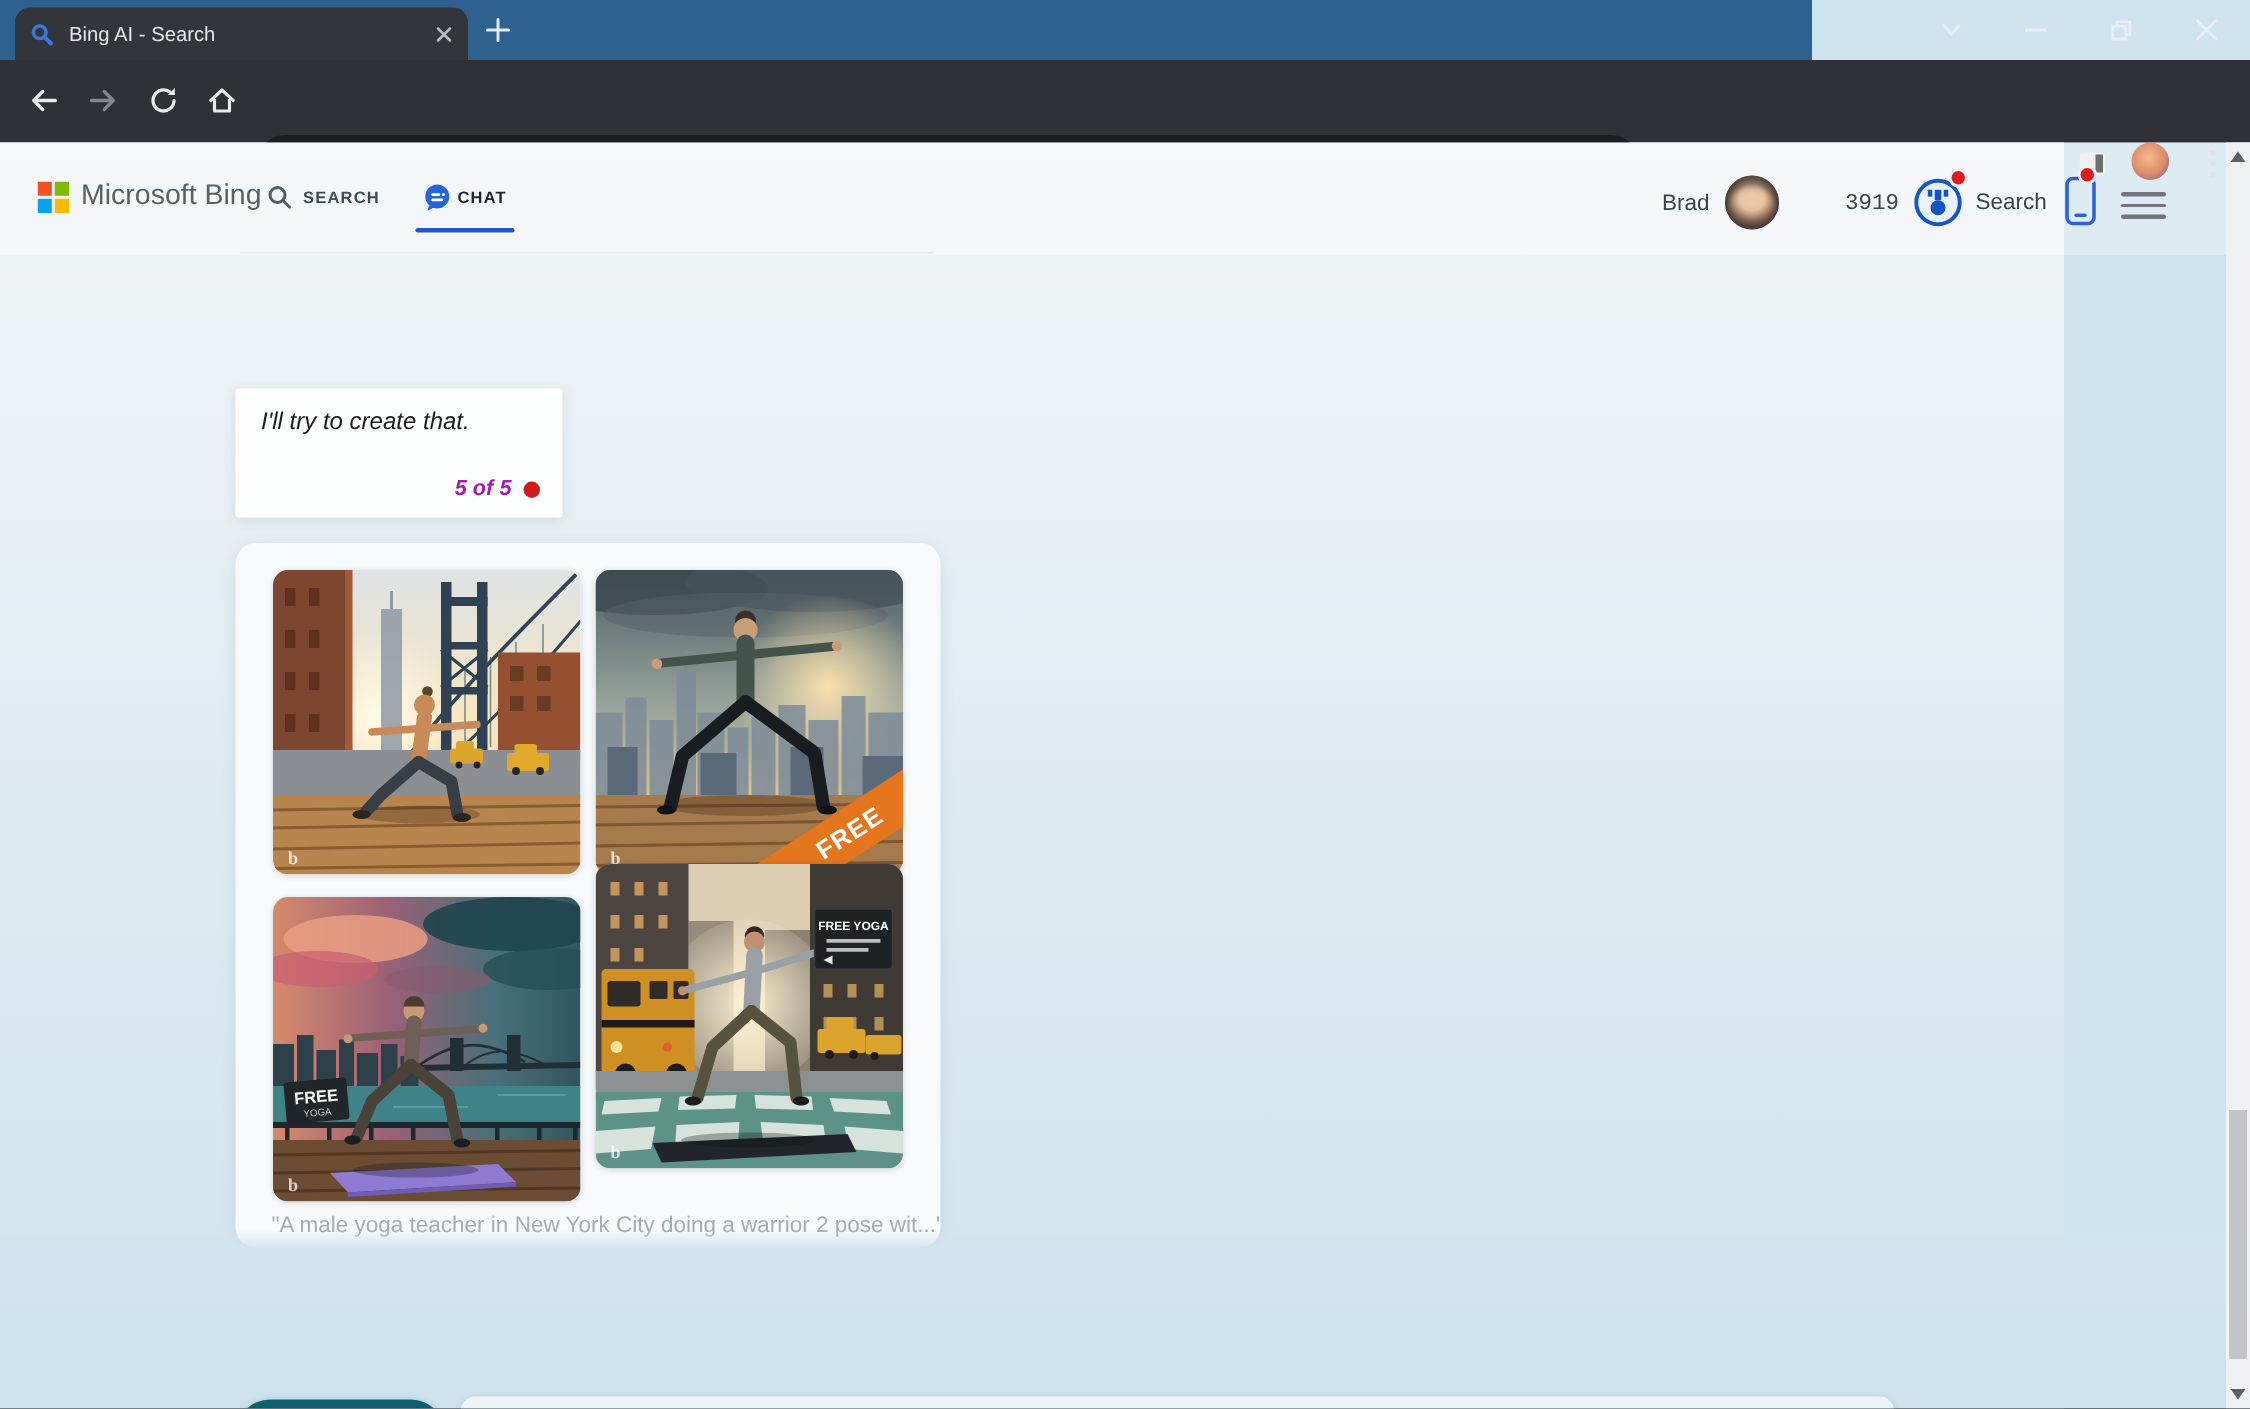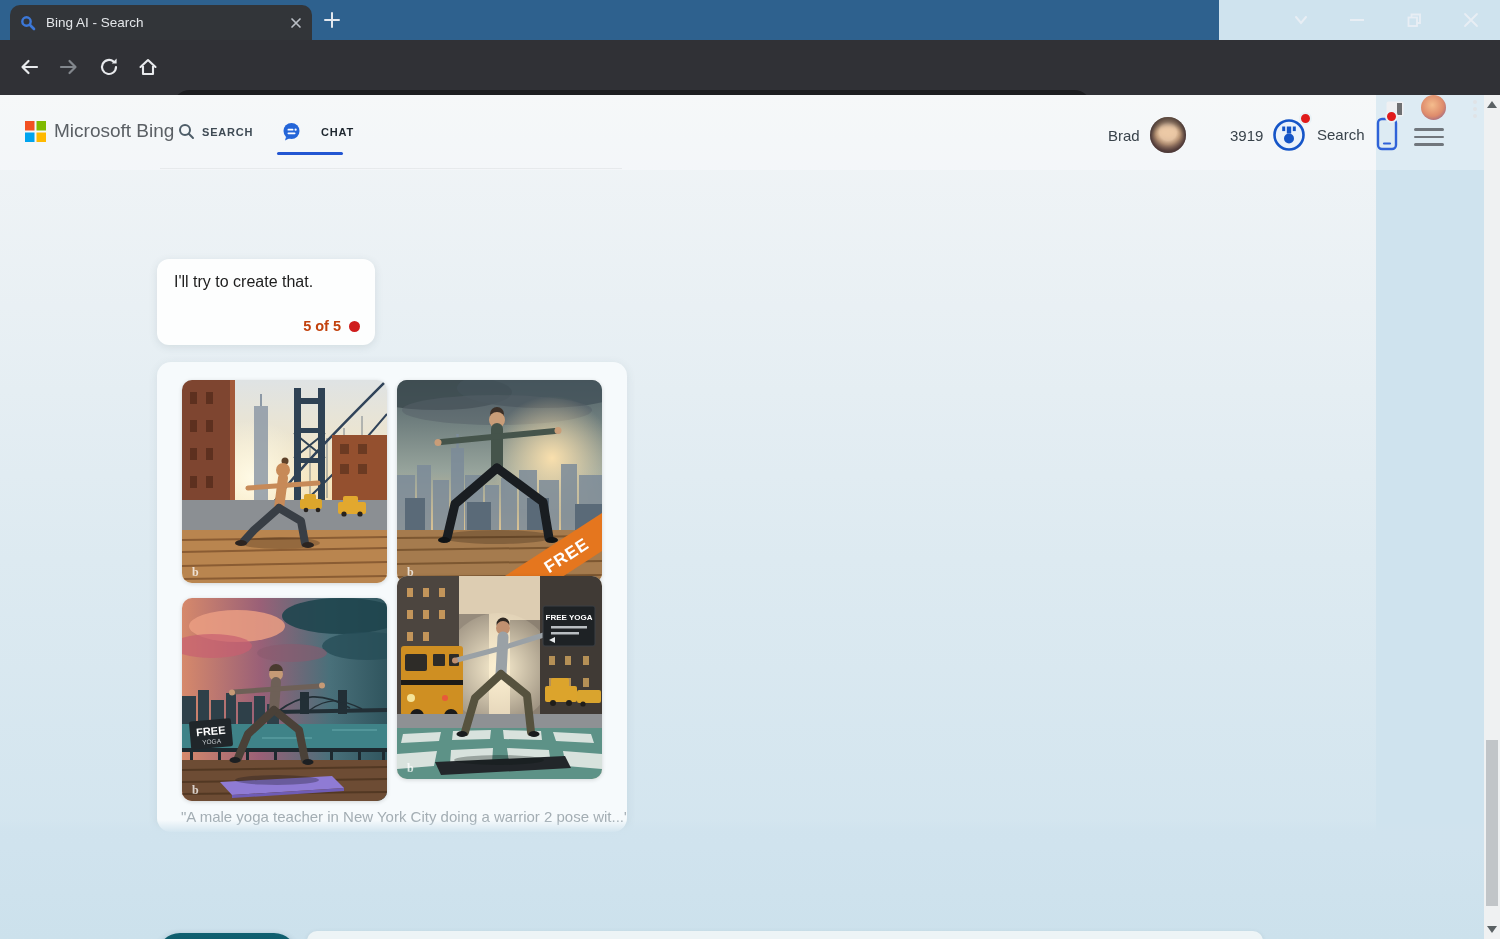--- a/index.html
+++ b/index.html
@@ -2,41 +2,41 @@
 <html><head>
 <meta charset="utf-8">
 <style>
   html,body{margin:0;padding:0;background:#000;}
   .screen{position:relative;width:1500px;height:939px;overflow:hidden;
     font-family:"Liberation Sans",sans-serif;background:#cfe3ee;}
   .abs{position:absolute;}
   .flex{display:flex;align-items:center;}
   svg{display:block;}
   
-  .titlebar{left:0;top:0;width:1208px;height:40px;background:#2e618e;padding-left:11px;}
+  .titlebar{left:0;top:0;width:1208px;height:40px;background:#2e618e;}
   .tab{left:10px;top:5px;width:302px;height:35px;background:#323539;border-radius:10px 10px 0 0;
     display:flex;align-items:center;padding:0 10px;box-sizing:border-box;}
   .tabtitle{color:#e3e6e9;font-size:13.5px;margin-left:10px;flex:1;white-space:nowrap;overflow:hidden;}
   .toolbar{left:0;top:40px;width:1500px;height:55px;background:#303136;}
   .omnibox{left:172px;top:50px;width:920px;height:36px;background:#1c1d20;border-radius:18px;
     display:flex;align-items:center;padding:0 14px;box-sizing:border-box;}
   .url-domain{color:#e8eaed;font-size:15px;margin-left:10px;}
   .url-path{color:#9aa0a6;font-size:15px;}
   .navbtn{width:34px;height:34px;display:flex;align-items:center;justify-content:center;border-radius:50%;}
   .extbtn{width:26px;height:26px;display:flex;align-items:center;justify-content:center;}
   .newbadge{background:#4a86e8;color:#fff;font-size:9.5px;font-weight:bold;border-radius:3px;
     padding:1px 4px;line-height:11px;}
   
   .page{left:0;top:95px;width:1376px;height:844px;
     background:linear-gradient(180deg,#f2f5f7 0%,#e9f0f4 25%,#ddeaf1 55%,#cfe3ee 100%);}
   .hdr-label{font-size:11px;font-weight:bold;letter-spacing:.8px;color:#3e4a54;}
   .burger div{width:30px;height:2.5px;background:#70767c;border-radius:2px;margin:5px 0;}
   .bubble-user{background:#11586a;color:#eef8fa;font-size:16.5px;border-radius:16px;
     display:flex;align-items:center;justify-content:center;}
-  .card{background:#fdfefe;border-radius:12px;box-shadow:0 2px 8px rgba(60,80,90,.12);}
+  .card{background:#fdfefe;border-radius:2px;box-shadow:0 2px 8px rgba(60,80,90,.12);font-style:italic;}
   .imgcard{background:#f6fafc;border-radius:14px;box-shadow:0 2px 10px rgba(60,80,90,.10);}
   .thumb{width:205px;height:203px;border-radius:10px;overflow:hidden;box-shadow:0 1px 4px rgba(0,0,0,.15);}
   .caption{color:#a3adb3;font-size:15px;white-space:nowrap;overflow:hidden;}
   .newtopic{background:linear-gradient(180deg,#0f6070,#0a4a5c);border-radius:23px;color:#fff;
     font-size:15.5px;display:flex;align-items:center;justify-content:center;gap:9px;
     box-shadow:0 2px 6px rgba(10,60,80,.3);}
   .inputbox{background:#edf4f6;border-radius:10px;box-shadow:0 1px 4px rgba(90,110,120,.15);}
   .sbtrack{background:#eff1f2;}
   .sbthumb{background:#c1c5c8;}
   .tri-up{width:0;height:0;border-left:5px solid transparent;border-right:5px solid transparent;
@@ -219,41 +219,41 @@
         </svg>
       <span style="font-size:19px;color:#5b6065;margin-left:8px;">Microsoft Bing</span>
     </div>
     <div class="abs flex" style="left:178px;top:28px;gap:7px;">
       <svg width="17" height="17" viewBox="0 0 17 17" fill="none">
           <circle cx="7" cy="7" r="5" stroke="#4e5d68" stroke-width="2"></circle>
           <line x1="10.8" y1="10.8" x2="15" y2="15" stroke="#4e5d68" stroke-width="2" stroke-linecap="round"></line>
         </svg>
       <span class="hdr-label">SEARCH</span>
     </div>
-    <div class="abs flex" style="left:282px;top:27px;gap:20px;">
+    <div class="abs flex" style="left:282px;top:27px;gap:4px;">
       <svg width="19" height="19" viewBox="0 0 19 19">
           <circle cx="9.5" cy="9" r="8" fill="#2465d8"></circle>
           <path d="M4 15 L3 18.5 L8 16" fill="#2465d8"></path>
           <rect x="5.5" y="6.8" width="6" height="1.8" rx="0.9" fill="#fff"></rect>
           <circle cx="13.6" cy="7.7" r="1.1" fill="#fff"></circle>
           <rect x="5.5" y="10.4" width="8" height="1.8" rx="0.9" fill="#fff"></rect>
         </svg>
       <span class="hdr-label" style="color:#1d262e;">CHAT</span>
     </div>
     <div class="abs" style="left:277px;top:57px;width:66px;height:3px;background:#2356d2;border-radius:2px;"></div>
     <div class="abs" style="left:160px;top:73px;width:462px;height:1px;background:rgba(0,0,0,.05);"></div>
 
     <div class="abs flex" style="left:1108px;top:22px;gap:10px;">
       <span style="font-size:15px;color:#39434b;">Brad</span>
       <span style="width:36px;height:36px;border-radius:50%;display:inline-block;
         background:radial-gradient(circle at 50% 42%, #ecc9a6 0 30%, #c9a27c 45%, #6b4f3c 68%, #2c2420 100%);
         box-shadow:inset 0 -8px 8px rgba(40,30,60,.35), inset 0 7px 5px rgba(30,25,35,.55);"></span>
     </div>
     <div class="abs flex" style="left:1230px;top:22px;gap:8px;">
-      <span style="font-size:15px;color:#39434b;">3919</span>
+      <span style="font-size:15px;color:#39434b;font-family:Liberation Mono, monospace;">3919</span>
       <svg width="36" height="36" viewBox="0 0 36 36">
           <circle cx="18" cy="18" r="14.5" fill="#eaf2fb" stroke="#1555c8" stroke-width="2.6"></circle>
           <rect x="15.8" y="9.5" width="4.4" height="7" fill="#1454c6"></rect>
           <rect x="11.2" y="9.5" width="3" height="4.6" fill="#1454c6"></rect>
           <rect x="21.8" y="9.5" width="3" height="4.6" fill="#1454c6"></rect>
           <circle cx="18" cy="21.5" r="5" fill="#1454c6"></circle>
         </svg>
     </div>
     <div class="abs reddot" style="left:1299px;top:17px;width:9px;height:9px;"></div>
     <div class="abs flex" style="left:1317px;top:22px;gap:9px;">
@@ -267,21 +267,21 @@
     <div class="abs burger" style="left:1414px;top:28px;">
         <div></div>
         <div></div>
         <div></div>
       </div>
 
 
     <div class="abs card" style="left:157px;top:164px;width:218px;height:86px;">
       <div class="abs" style="left:17px;top:14px;font-size:16px;color:#1d1d1d;">I'll try to create that.</div>
       <div class="abs flex" style="right:15px;bottom:11px;gap:8px;">
-        <span style="font-size:14.5px;font-weight:bold;color:#c2410c;">5 of 5</span>
+        <span style="font-size:14.5px;font-weight:bold;color:#a21caf;">5 of 5</span>
         <span style="width:11px;height:11px;border-radius:50%;background:#cf1d1d;display:inline-block;"></span>
       </div>
     </div>
 
     <div class="abs imgcard" style="left:157px;top:267px;width:470px;height:470px;"></div>
 
     <div class="abs thumb" style="left:182px;top:285px;">
       <svg width="205" height="203" viewBox="0 0 205 203">
         <defs>
           <linearGradient id="sky1" x1="0" y1="0" x2="0" y2="1">

